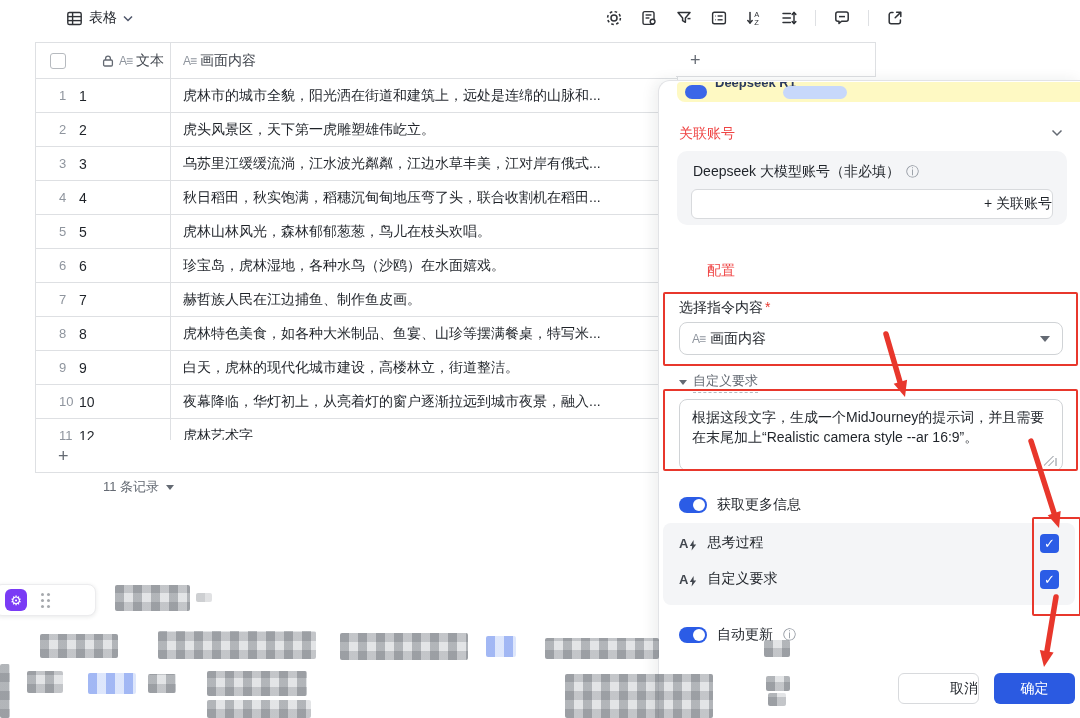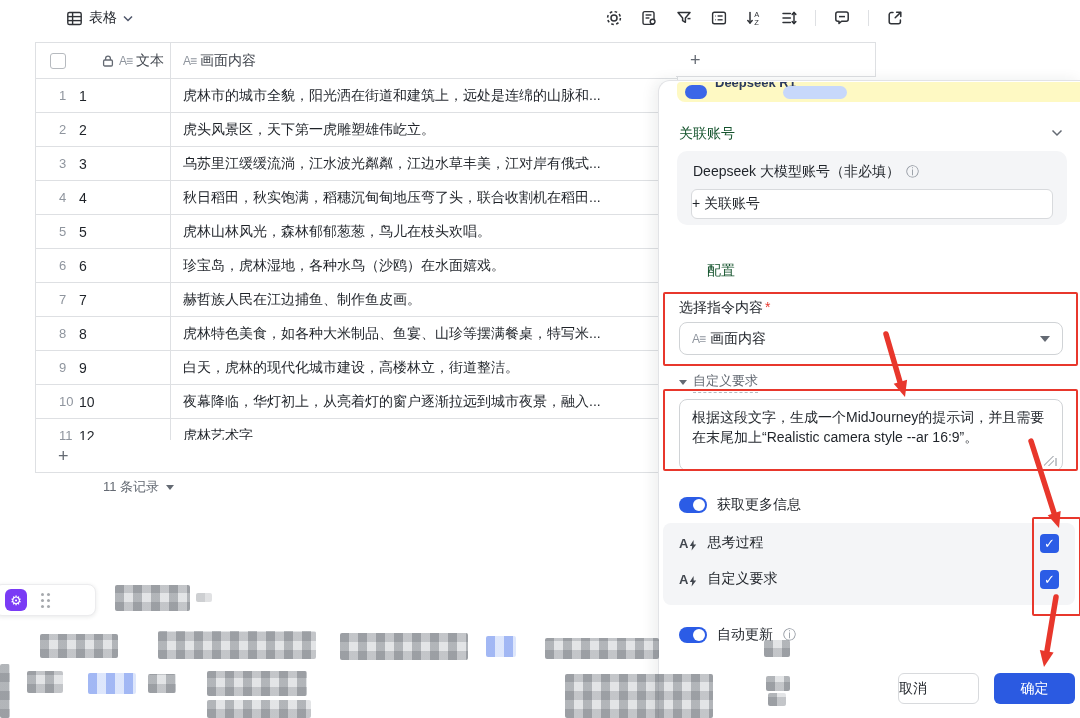--- a/index.html
+++ b/index.html
@@ -38,25 +38,25 @@
   .caret-dn{width:0;height:0;border-left:4px solid transparent;border-right:4px solid transparent;border-top:5px solid #646a73;}
 
   
   .panel{left:658px;top:80px;width:422px;height:638px;background:#fff;border:1px solid #e2e3e6;border-right:none;border-bottom:none;
          border-top-left-radius:12px;box-shadow:-4px 0 14px rgba(31,35,41,.08);z-index:10;}
   .modelbar{left:18px;top:1px;width:460px;height:20px;background:#fef9c3;border-radius:4px 4px 8px 8px;overflow:hidden;}
   .mb-ic{position:absolute;left:8px;top:3px;width:22px;height:14px;border-radius:7px;background:#3b66e8;}
   .mb-tx{position:absolute;left:38px;top:-7px;font-size:13px;font-weight:bold;color:#2b3a5e;}
   .mb-badge{position:absolute;left:106px;top:4px;width:64px;height:13px;border-radius:7px;background:#c7d8fb;}
   .mb-chev{position:absolute;right:14px;top:6px;width:9px;height:5px;border-bottom:2px solid #4e5569;transform:rotate(0deg);opacity:.7;}
-  .sec-title{font-size:14px;color:#14532d;}
+  .sec-title{font-size:14px;color:#ef4444;}
   .gcard{background:#f4f5f7;border-radius:10px;}
   .field-lab{font-size:14px;color:#1f2329;display:flex;align-items:center;gap:6px;}
   .info-i{color:#8f959e;font-size:13px;}
-  .btn-line{background:#fff;border:1px solid #d8dadd;border-radius:6px;display:flex;align-items:center;justify-content:flex-start;font-size:14px;color:#1f2329;cursor:pointer;box-sizing:border-box;}
+  .btn-line{background:#fff;border:1px solid #d8dadd;border-radius:6px;display:flex;align-items:center;justify-content:flex-end;font-size:14px;color:#1f2329;cursor:pointer;box-sizing:border-box;}
   .req{color:#e8372c;margin-left:2px;}
   .selbox{background:#fff;border:1px solid #d0d3d6;border-radius:8px;display:flex;align-items:center;padding:0 12px;box-sizing:border-box;cursor:pointer;}
   .selbox .ticon{margin-right:5px;}
   .sel-caret{margin-left:auto;width:0;height:0;border-left:5px solid transparent;border-right:5px solid transparent;border-top:6px solid #646a73;}
   .collab{display:flex;align-items:center;gap:6px;color:#646a73;font-size:13px;cursor:pointer;}
   .tri-dn{width:0;height:0;border-left:4px solid transparent;border-right:4px solid transparent;border-top:5px solid #646a73;}
   .dash-u{border-bottom:1px dashed #b7bbc0;padding-bottom:2px;}
   .texty{background:#fff;border:1px solid #d0d3d6;border-radius:8px;padding:7px 12px;box-sizing:border-box;font-size:14px;line-height:20px;color:#1f2329;overflow:hidden;}
   .resz{position:absolute;right:5px;bottom:4px;width:8px;height:8px;border-right:2px solid #c3c6ca;border-bottom:none;transform:rotate(0);}
   .resz:before{content:"";position:absolute;right:1px;bottom:0;width:10px;height:10px;background:

